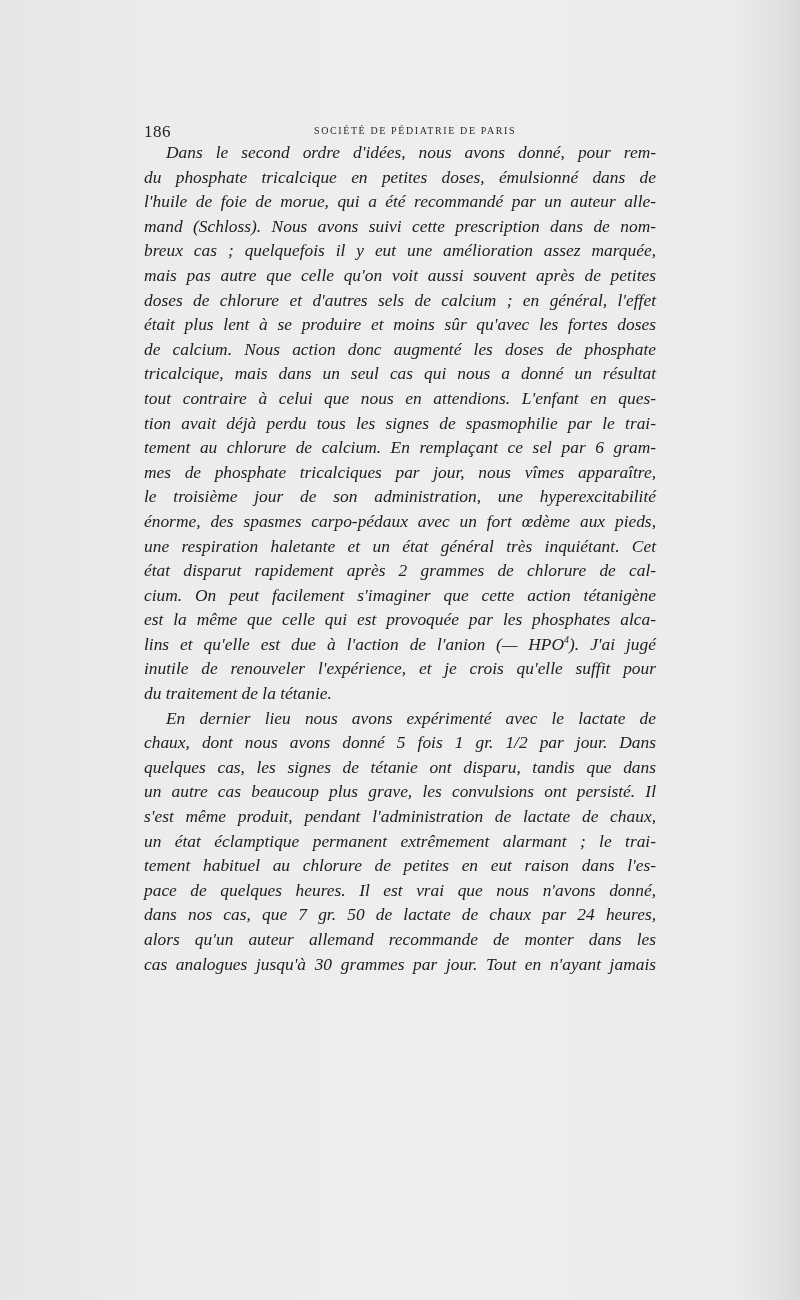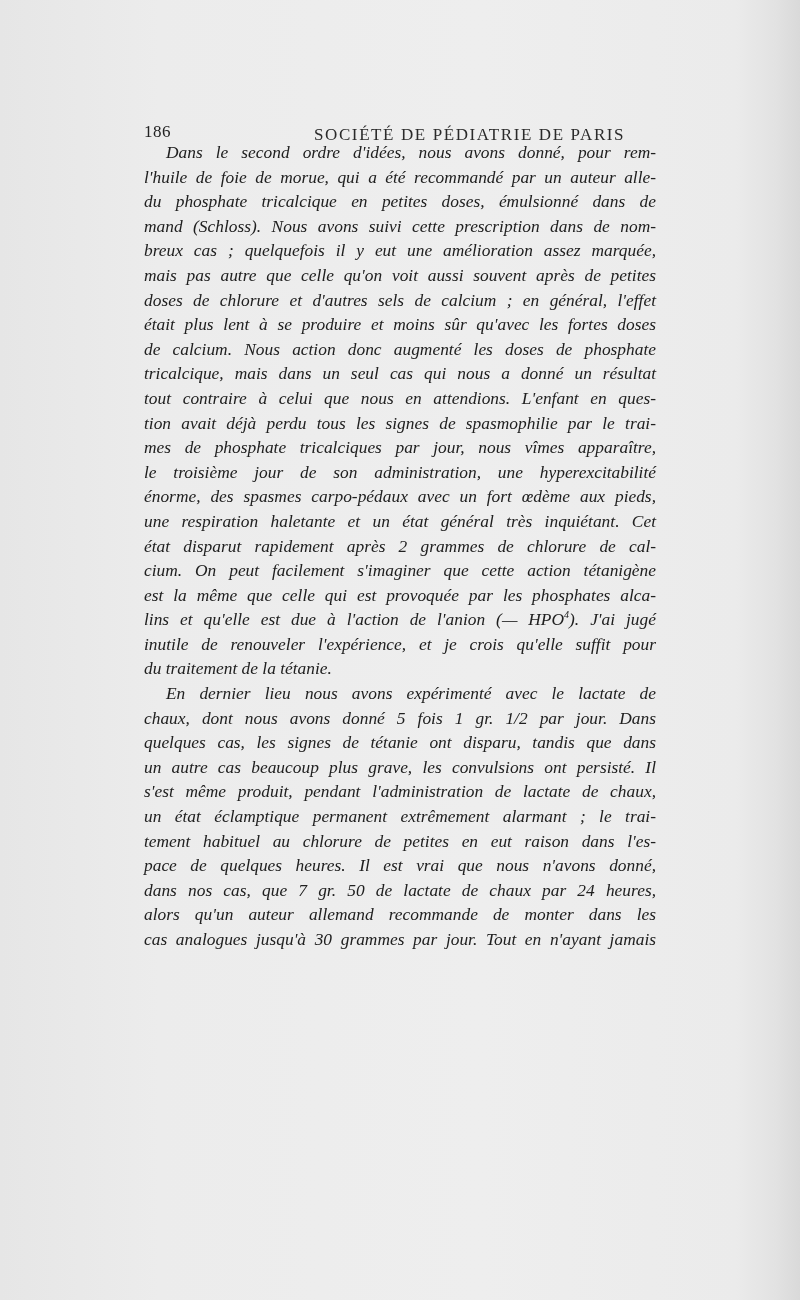--- a/index.html
+++ b/index.html
@@ -35,21 +35,21 @@
       left: 0;
       top: 0;
       font-size: 17px;
       letter-spacing: 0.5px;
       color: #222;
     }
     .journal-title {
       position: absolute;
       left: 170px;
       top: 3px;
-      font-size: 17px;
+      font-size: 10px;
       letter-spacing: 1.6px;
       font-variant: small-caps;
       text-transform: uppercase;
       color: #2a2a2a;
     }
     .body-text {
       position: absolute;
       top: 140px;
       left: 144px;
       width: 512px;
@@ -82,31 +82,32 @@
 
 <div class="page">
   <div class="running-head">
     <span class="page-number">186</span>
     <span class="journal-title">SOCIÉTÉ DE PÉDIATRIE DE PARIS</span>
   </div>
 
   <div class="body-text">
 
     <span class="line indent">Dans le second ordre d'idées, nous avons donné, pour rem-</span>
+    <span class="line">du phosphate tricalcique en petites doses, émulsionné dans de</span>
     <span class="line">l'huile de foie de morue, qui a été recommandé par un auteur alle-</span>
-    <span class="line">du phosphate tricalcique en petites doses, émulsionné dans de</span>
     <span class="line">mand (Schloss). Nous avons suivi cette prescription dans de nom-</span>
     <span class="line">breux cas ; quelquefois il y eut une amélioration assez marquée,</span>
     <span class="line">mais pas autre que celle qu'on voit aussi souvent après de petites</span>
     <span class="line">doses de chlorure et d'autres sels de calcium ; en général, l'effet</span>
     <span class="line">était plus lent à se produire et moins sûr qu'avec les fortes doses</span>
     <span class="line">de calcium. Nous action donc augmenté les doses de phosphate</span>
     <span class="line">tricalcique, mais dans un seul cas qui nous a donné un résultat</span>
     <span class="line">tout contraire à celui que nous en attendions. L'enfant en ques-</span>
     <span class="line">tion avait déjà perdu tous les signes de spasmophilie par le trai-</span>
+    <span class="line">tement au chlorure de calcium. En remplaçant ce sel par 6 gram-</span>
     <span class="line">mes de phosphate tricalciques par jour, nous vîmes apparaître,</span>
     <span class="line">le troisième jour de son administration, une hyperexcitabilité</span>
     <span class="line">énorme, des spasmes carpo-pédaux avec un fort œdème aux pieds,</span>
     <span class="line">une respiration haletante et un état général très inquiétant. Cet</span>
     <span class="line">état disparut rapidement après 2 grammes de chlorure de cal-</span>
     <span class="line">cium. On peut facilement s'imaginer que cette action tétanigène</span>
     <span class="line">est la même que celle qui est provoquée par les phosphates alca-</span>
     <span class="line"><span>lins et qu'elle est due à l'action de l'anion (— HPO</span><sup>4</sup><span>). J'ai jugé</span></span>
     <span class="line">inutile de renouveler l'expérience, et je crois qu'elle suffit pour</span>
     <span class="line last">du traitement de la tétanie.</span>

